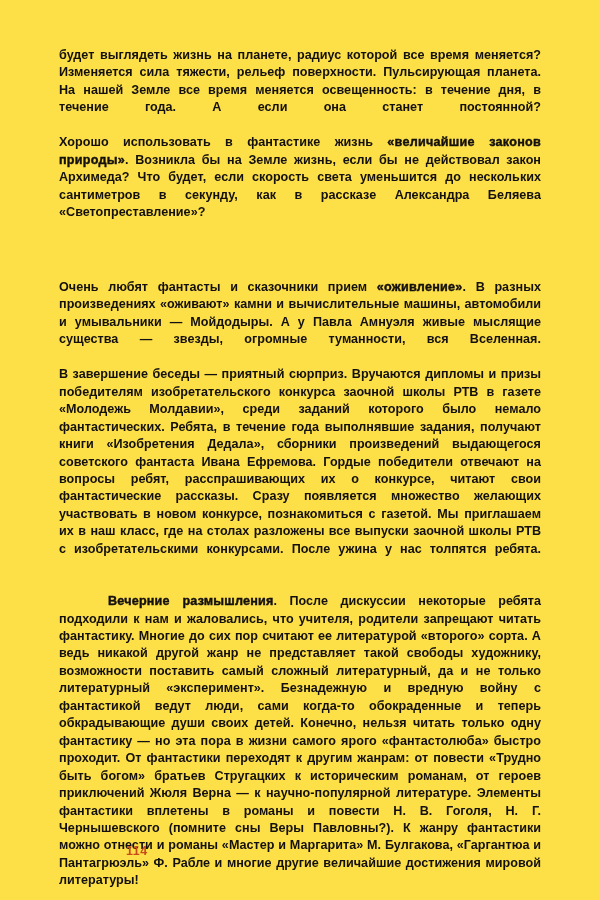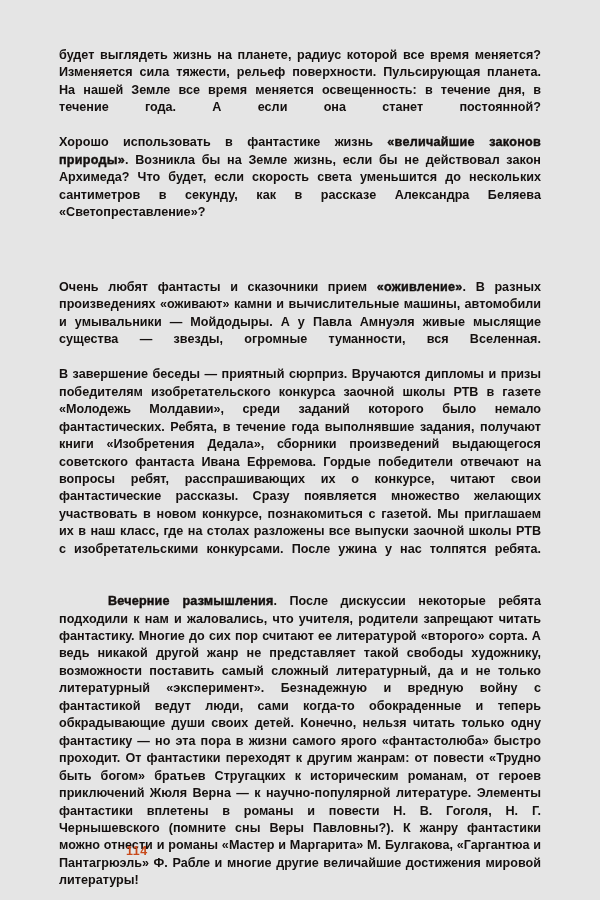--- a/index.html
+++ b/index.html
@@ -84,21 +84,21 @@
     top: 812px;
     font-size: 12.4px;
     font-weight: 700;
     letter-spacing: 0.6px;
     color: #c8491a;
   }
 </style>
 </head>
 <body style="background: rgb(253, 253, 251);">
 
-<div id="page" style="background: #e5e5e5;">
+<div id="page" style="background: #fde047;">
 
   <div id="text-column">
 
     <p class="para" id="p1" style="color: rgb(20, 16, 15);"><span>будет выглядеть жизнь на планете, радиус которой все время меняется? Изменяется сила тяжести, рельеф поверхности. Пульсирующая планета. На нашей Земле все время меняется освещенность: в течение дня, в течение года. А если она станет постоянной?</span></p>
     <p class="para" id="p2" style="color: rgb(20, 16, 15);"><span>Хорошо использовать в фантастике жизнь </span><span class="emph">«величайшие законов природы»</span><span>. Возникла бы на Земле жизнь, если бы не действовал закон Архимеда? Что будет, если скорость света уменьшится до нескольких сантиметров в секунду, как в рассказе Александра Беляева «Светопреставление»?</span></p>
     <p class="para" id="p3" style="color: rgb(20, 16, 15); margin-top: 40px;"><span>Очень любят фантасты и сказочники прием </span><span class="emph">«оживление»</span><span>. В разных произведениях «оживают» камни и вычислительные машины, автомобили и умывальники — Мойдодыры. А у Павла Амнуэля живые мыслящие существа — звезды, огромные туманности, вся Вселенная.</span></p>
     <p class="para" id="p4" style="color: rgb(20, 16, 15);"><span>В завершение беседы — приятный сюрприз. Вручаются дипломы и призы победителям изобретательского конкурса заочной школы РТВ в газете «Молодежь Молдавии», среди заданий которого было немало фантастических. Ребята, в течение года выполнявшие задания, получают книги «Изобретения Дедала», сборники произведений выдающегося советского фантаста Ивана Ефремова. Гордые победители отвечают на вопросы ребят, расспрашивающих их о конкурсе, читают свои фантастические рассказы. Сразу появляется множество желающих участвовать в новом конкурсе, познакомиться с газетой. Мы приглашаем их в наш класс, где на столах разложены все выпуски заочной школы РТВ с изобретательскими конкурсами. После ужина у нас толпятся ребята.</span></p>
     <div class="spacer-block"></div>
     <p class="para indent" id="p5" style="color: rgb(20, 16, 15);"><span class="run-head">Вечерние размышления</span><span>. После дискуссии некоторые ребята подходили к нам и жаловались, что учителя, родители запрещают читать фантастику. Многие до сих пор считают ее литературой «второго» сорта. А ведь никакой другой жанр не представляет такой свободы художнику, возможности поставить самый сложный литературный, да и не только литературный «эксперимент». Безнадежную и вредную войну с фантастикой ведут люди, сами когда-то обокраденные и теперь обкрадывающие души своих детей. Конечно, нельзя читать только одну фантастику — но эта пора в жизни самого ярого «фантастолюба» быстро проходит. От фантастики переходят к другим жанрам: от повести «Трудно быть богом» братьев Стругацких к историческим романам, от героев приключений Жюля Верна — к научно-популярной литературе. Элементы фантастики вплетены в романы и повести Н. В. Гоголя, Н. Г. Чернышевского (помните сны Веры Павловны?). К жанру фантастики можно отнести и романы «Мастер и Маргарита» М. Булгакова, «Гаргантюа и Пантагрюэль» Ф. Рабле и многие другие величайшие достижения мировой литературы!</span></p>
 

